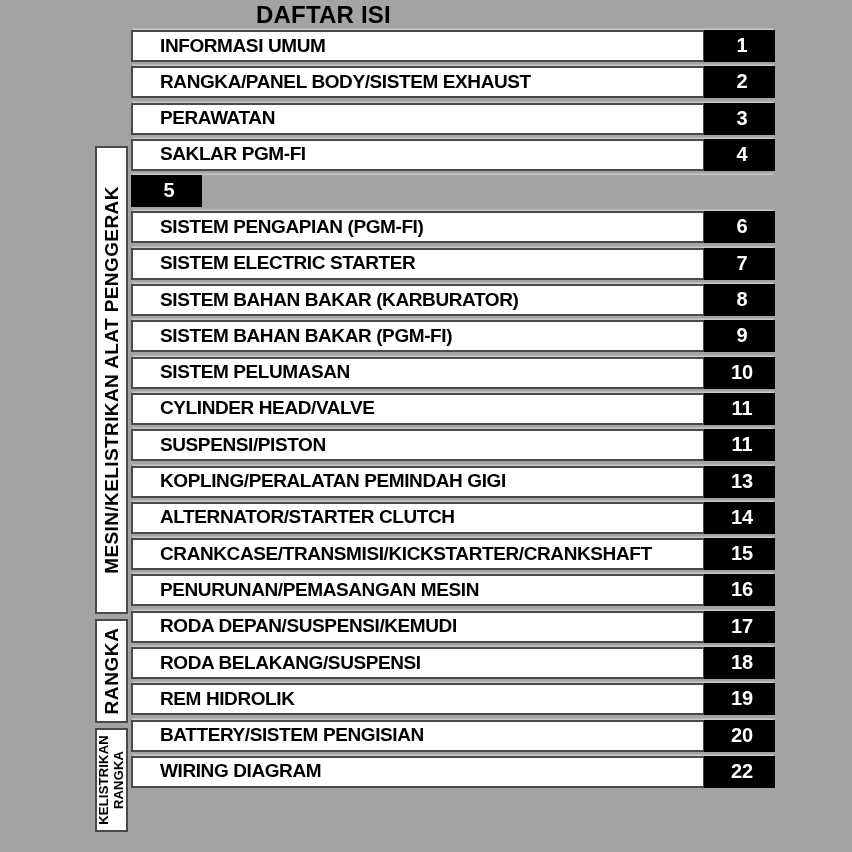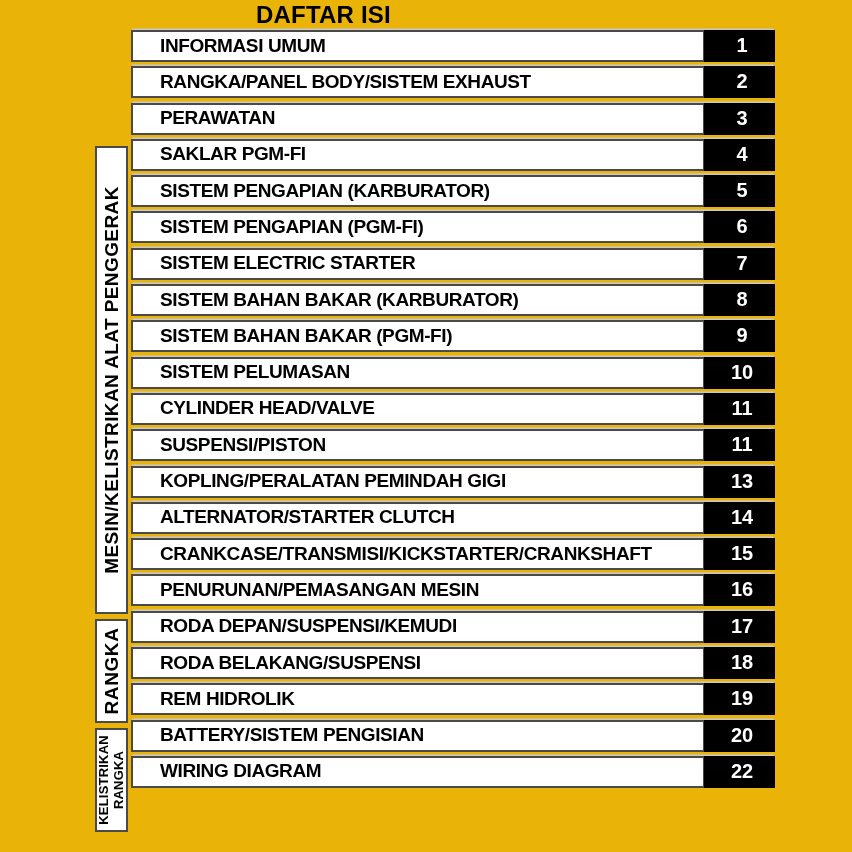--- a/index.html
+++ b/index.html
@@ -1,17 +1,17 @@
 <!DOCTYPE html>
 <html><head>
 <meta charset="utf-8">
 <style>
   html, body { margin:0; padding:0; background:#ffffff; }
   .page {
-    position:relative; width:852px; height:852px; background:#eab308;
+    position:relative; width:852px; height:852px; background:#a3a3a3;
     font-family:"Liberation Sans","DejaVu Sans",sans-serif; overflow:hidden;
     color:#000;
   }
   .title {
     position:absolute; top:1px; left:256px;
     font-size:24px; font-weight:700; letter-spacing:0.2px; line-height:27px;
     white-space:nowrap;
   }
   .rows {
     position:absolute; left:131px; top:30px; width:644px;
@@ -81,21 +81,20 @@
     </div>
     <div class="row">
       <div class="label-box">PERAWATAN</div>
       <div class="num-box">3</div>
     </div>
     <div class="row">
       <div class="label-box">SAKLAR PGM-FI</div>
       <div class="num-box">4</div>
     </div>
     <div class="row">
-      <div class="label-box">SISTEM PENGAPIAN (KARBURATOR)</div>
       <div class="num-box">5</div>
     </div>
     <div class="row">
       <div class="label-box">SISTEM PENGAPIAN (PGM-FI)</div>
       <div class="num-box">6</div>
     </div>
     <div class="row">
       <div class="label-box">SISTEM ELECTRIC STARTER</div>
       <div class="num-box">7</div>
     </div>

